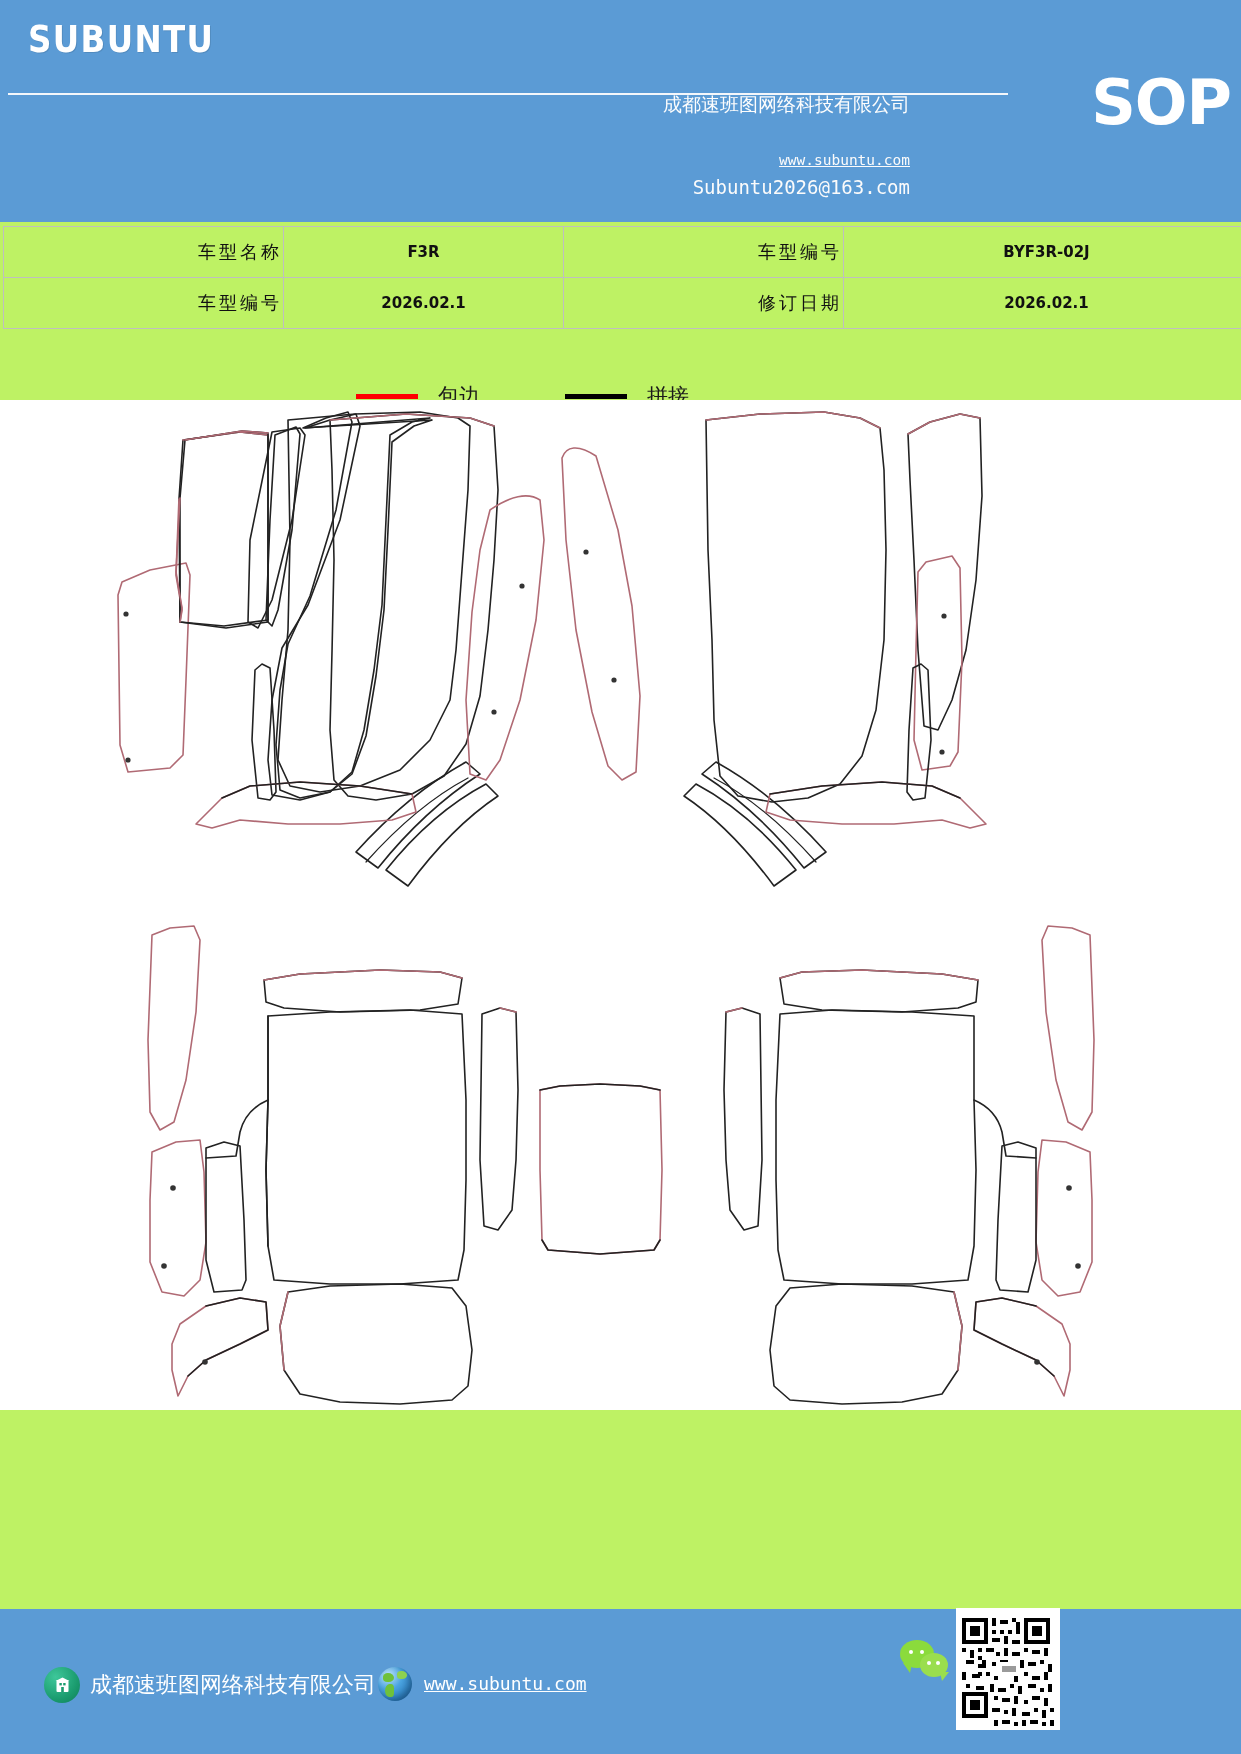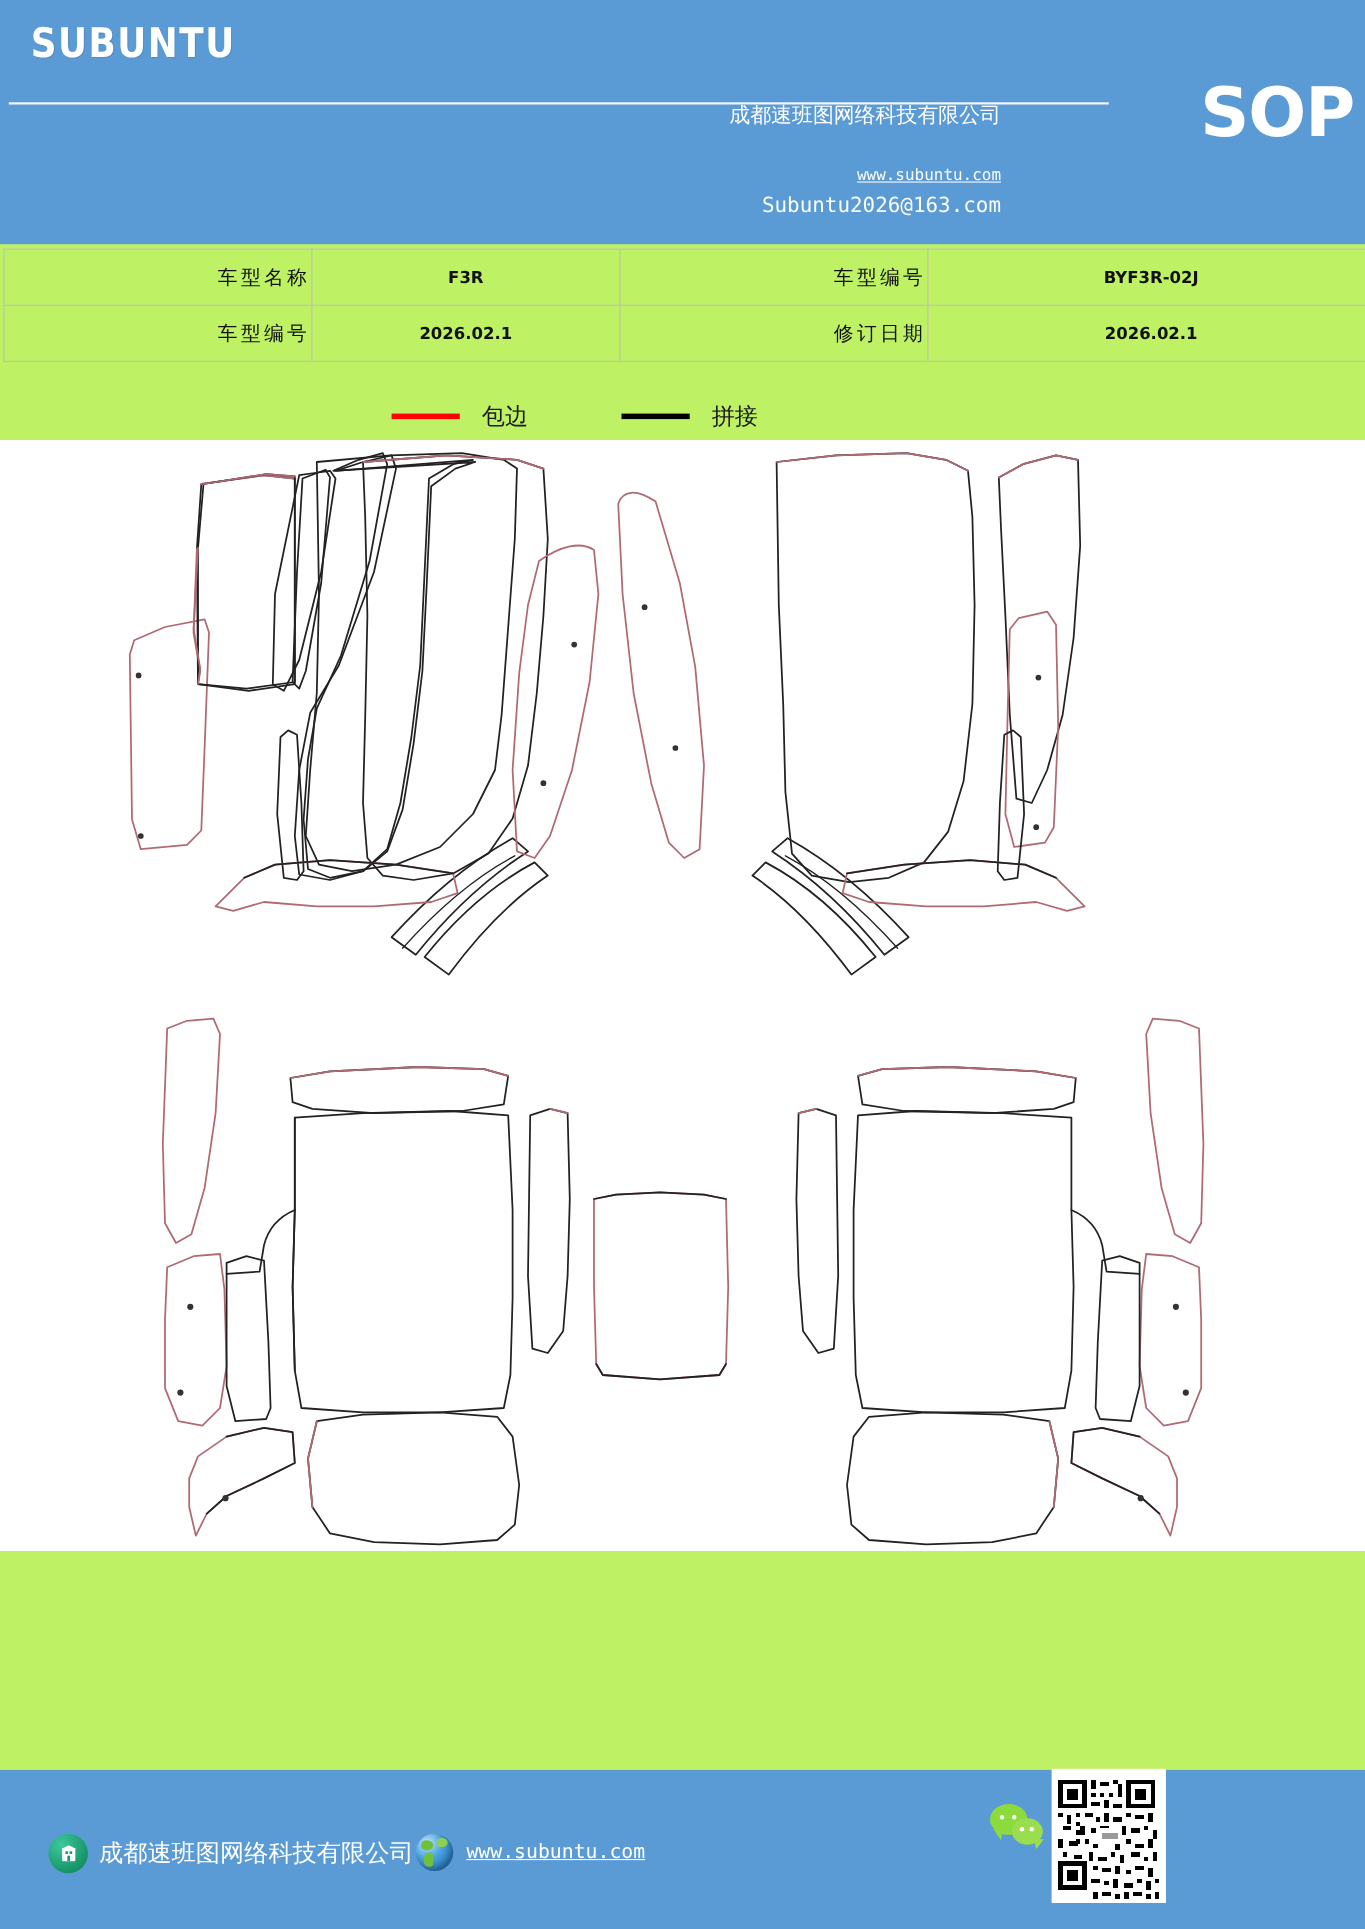--- a/index.html
+++ b/index.html
@@ -119,21 +119,21 @@
     letter-spacing: 3px;
     font-weight: normal;
     font-family: "DejaVu Serif", "Liberation Serif", serif;
     font-size: 18px;
     text-align: right;
   }
 
   
   .legend {
     position: absolute;
-    left: 0; top: 358px;
+    left: 0; top: 376px;
     width: 1241px;
     height: 40px;
   }
   .legend-item {
     position: absolute;
     display: flex;
     align-items: center;
   }
   .legend-item.li-0 { left: 356px; top: 6px; }
   .legend-item.li-1 { left: 565px; top: 6px; }

